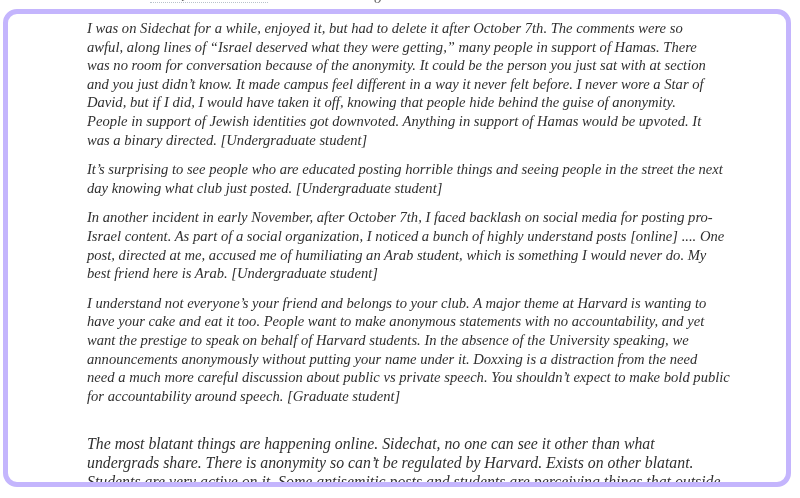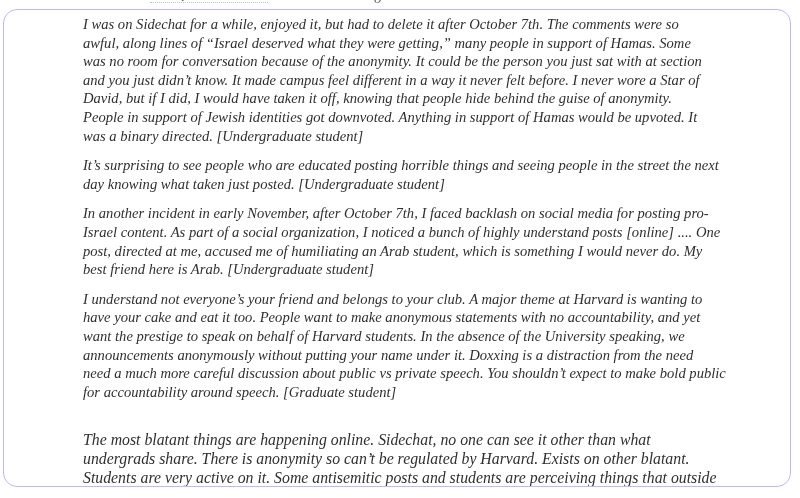--- a/index.html
+++ b/index.html
@@ -35,21 +35,21 @@
   }
   
   .card {
     position: absolute;
     left: 3px;
     top: 9px;
     width: 788px;
     height: 478px;
     box-sizing: border-box;
     background: #ffffff;
-    border: 1px solid #c4b5fd;
+    border: 5px solid #c4b5fd;
     border-radius: 14px;
     overflow: hidden;
   }
   .quotes {
     padding: 5px 26px 0 79px;
   }
   .quote {
     font-style: italic;
     font-size: 14.6px;
     line-height: 18.6px;
@@ -71,30 +71,30 @@
 <div class="page">
 
   <span class="frag frag-stem">l</span>
   <span class="frag frag-loop">o</span>
   <span class="frag-dots"></span>
 
   <div class="card">
     <div class="quotes" id="quotes">
         <div class="quote">
           <div class="qline">I was on Sidechat for a while, enjoyed it, but had to delete it after October 7th. The comments were so</div>
-          <div class="qline">awful, along lines of “Israel deserved what they were getting,” many people in support of Hamas. Some</div>
+          <div class="qline">awful, along lines of “Israel deserved what they were getting,” many people in support of Hamas. There</div>
           <div class="qline">was no room for conversation because of the anonymity. It could be the person you just sat with at section</div>
           <div class="qline">and you just didn’t know. It made campus feel different in a way it never felt before. I never wore a Star of</div>
           <div class="qline">David, but if I did, I would have taken it off, knowing that people hide behind the guise of anonymity.</div>
           <div class="qline">People in support of Jewish identities got downvoted. Anything in support of Hamas would be upvoted. It</div>
           <div class="qline">was a binary directed. [Undergraduate student]</div>
         </div>
         <div class="quote">
           <div class="qline">It’s surprising to see people who are educated posting horrible things and seeing people in the street the next</div>
-          <div class="qline">day knowing what taken just posted. [Undergraduate student]</div>
+          <div class="qline">day knowing what club just posted. [Undergraduate student]</div>
         </div>
         <div class="quote">
           <div class="qline">In another incident in early November, after October 7th, I faced backlash on social media for posting pro-</div>
           <div class="qline">Israel content. As part of a social organization, I noticed a bunch of highly understand posts [online] .... One</div>
           <div class="qline">post, directed at me, accused me of humiliating an Arab student, which is something I would never do. My</div>
           <div class="qline">best friend here is Arab. [Undergraduate student]</div>
         </div>
         <div class="quote">
           <div class="qline">I understand not everyone’s your friend and belongs to your club. A major theme at Harvard is wanting to</div>
           <div class="qline">have your cake and eat it too. People want to make anonymous statements with no accountability, and yet</div>

